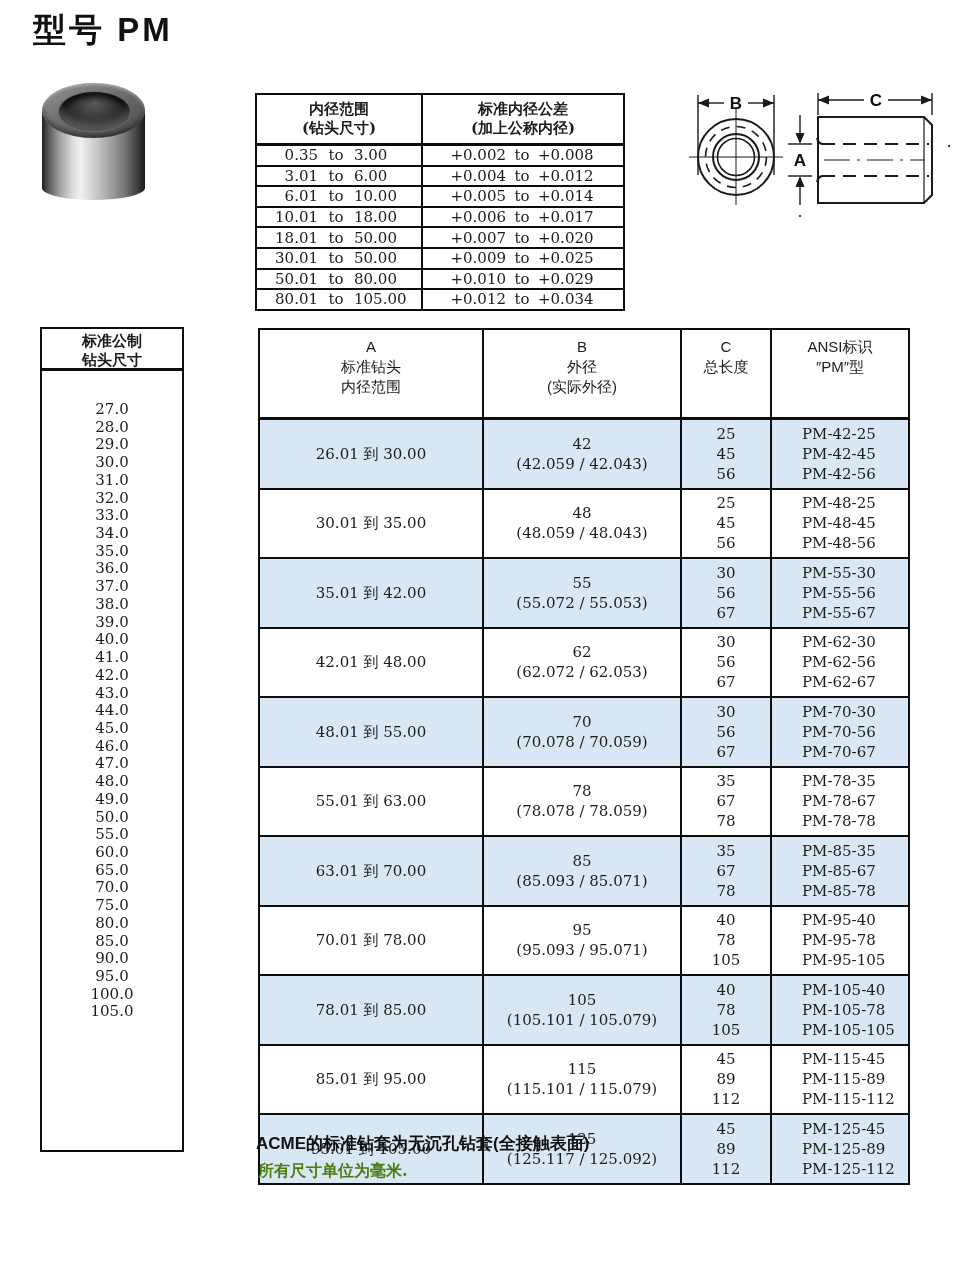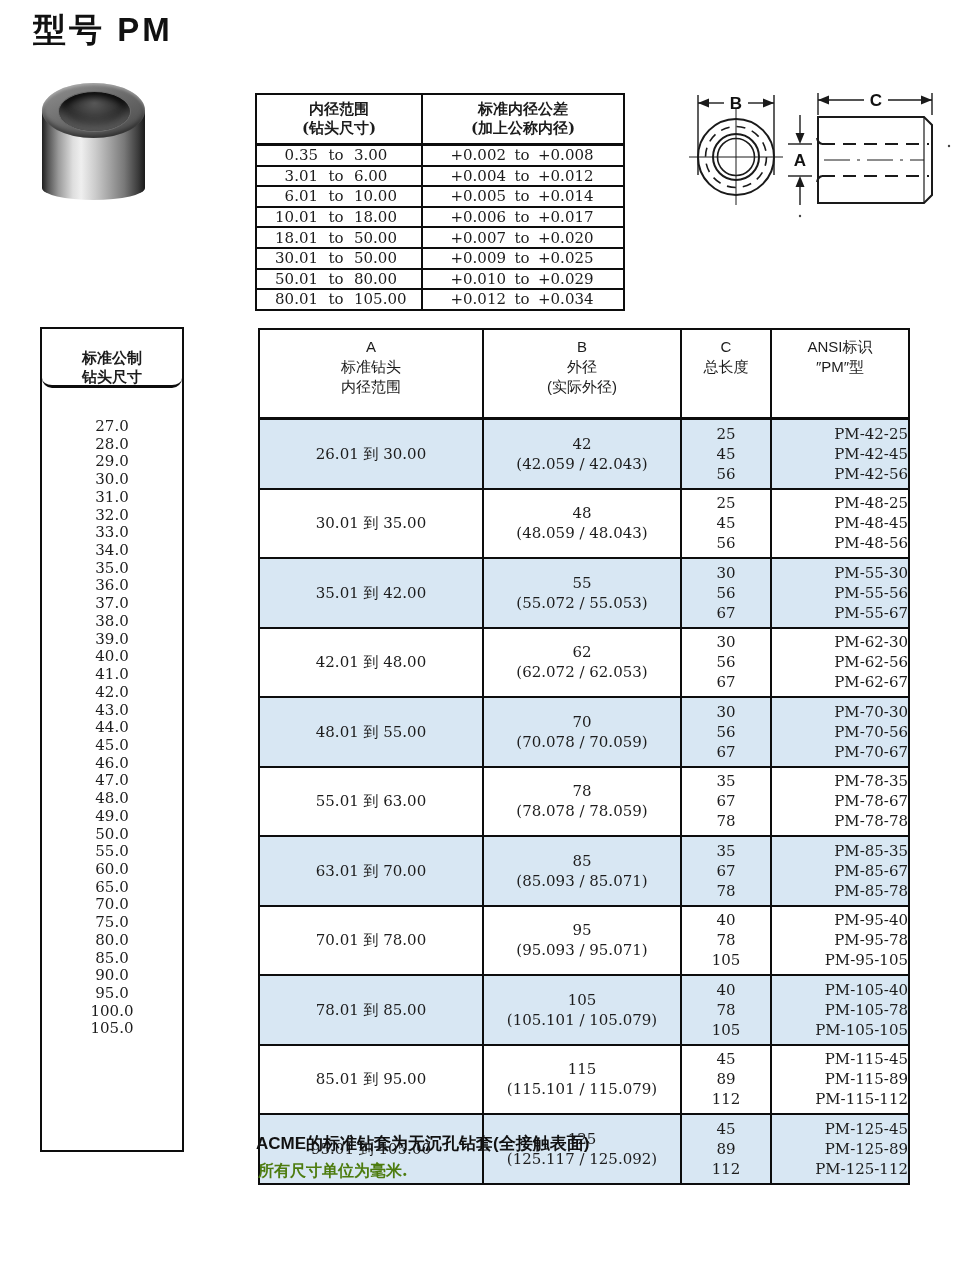--- a/index.html
+++ b/index.html
@@ -58,41 +58,41 @@
   
   .diagram { position:absolute; left:672px; top:85px; }
 
   
   .sidebar {
     position:absolute; left:40px; top:327px; width:144px; height:825px;
     border:2px solid #0d0d0d; box-sizing:border-box;
   }
   .sidebar-header {
     text-align:center; font-size:15px; font-weight:bold; line-height:19px;
-    padding-top:20px; height:36px; border-bottom:3px solid #0d0d0d;border-radius:10px;
+    padding-top:3px; height:36px; border-bottom:3px solid #0d0d0d;
   }
   .sidebar-values {
     text-align:center; font-size:15px; line-height:17.72px; padding-top:30px;
   }
 
   
   .main-table {
     position:absolute; left:258px; top:328px; width:650px;
     border-collapse:collapse; border:2px solid #0d0d0d; table-layout:fixed;
     font-size:15px;
   }
   .main-table th {
     border-bottom:3px solid #0d0d0d; vertical-align:top; text-align:center;
     font-weight:normal; font-family:"Liberation Sans","DejaVu Sans",sans-serif;
     height:79px; padding-top:7px; line-height:20px; font-size:15px;
   }
   .main-table th + th, .main-table td + td { border-left:2px solid #0d0d0d; }
   .main-table td { border-top:2px solid #0d0d0d; height:67.5px; padding:0; text-align:center; vertical-align:middle; line-height:20px; }
   .main-table tr.hl td { background:var(--hl,#d8e7f3); }
-  .main-table td.cell-ansi { text-align:right; padding-left:14px; }
+  .main-table td.cell-ansi { text-align:left; padding-left:30px; }
 
   
   .note1 { position:absolute; left:258px; top:1161px; font-size:16px; color:#4d7c0f;font-weight:bold; }
   .note2 {
     position:absolute; left:256px; top:1132px; font-size:17px; font-weight:bold; color:#111;
     font-family:"Liberation Sans","DejaVu Sans",sans-serif;
   }
 </style>
 </head>
 <body>

